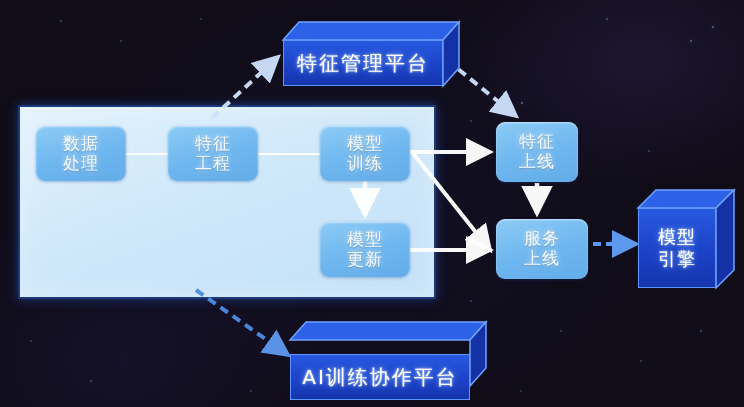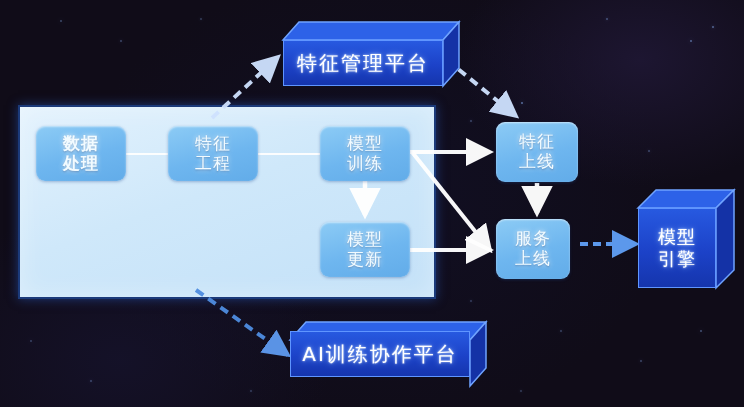--- a/index.html
+++ b/index.html
@@ -176,21 +176,21 @@
 
     <g>
       <line x1="196" y1="290" x2="288" y2="355" stroke="#4f8de0" stroke-width="4" stroke-dasharray="9 6" marker-end="url(#dArrowBlue)" opacity="0.95"></line>
     </g>
 
     <g>
       <line x1="580" y1="244" x2="636" y2="244" stroke="#5e9bf0" stroke-width="4" stroke-dasharray="8 5" marker-end="url(#dArrowBlue)" opacity="0.98"></line>
     </g>
   </svg>
 
-  <div class="fbox" style="left:36px; top:126px; width:90px; height:55px;font-weight:bold;">
+  <div class="fbox" style="left:36px; top:126px; width:90px; height:55px;">
     <span>数据</span>
     <span>处理</span>
   </div>
 
   <div class="fbox" style="left:168px; top:126px; width:90px; height:55px;">
     <span>特征</span>
     <span>工程</span>
   </div>
 
   <div class="fbox" style="left:320px; top:126px; width:90px; height:55px;">
@@ -201,41 +201,41 @@
   <div class="fbox" style="left:320px; top:222px; width:90px; height:55px;">
     <span>模型</span>
     <span>更新</span>
   </div>
 
   <div class="fbox" style="left:496px; top:122px; width:82px; height:60px;">
     <span>特征</span>
     <span>上线</span>
   </div>
 
-  <div class="fbox" style="left:496px; top:219px; width:74px; height:60px;">
+  <div class="fbox" style="left:496px; top:219px; width:92px; height:60px;">
     <span>服务</span>
     <span>上线</span>
   </div>
 
   <div class="prism" style="left:283px; top:22px; width:192px; height:66px;">
     <svg width="192" height="66">
       <polygon points="0,18 16,0 176,0 160,18" fill="#2d62e8" stroke="#6fa3ff" stroke-width="1.5"></polygon>
       <polygon points="160,18 176,0 176,46 160,64" fill="#1432a6" stroke="#6fa3ff" stroke-width="1.5"></polygon>
     </svg>
     <div class="face-front" style="top:18px; width:160px; height:46px;">
       <span>特征管理平台</span>
     </div>
   </div>
 
   <div class="prism" style="left:290px; top:322px; width:212px; height:66px;">
     <svg width="212" height="66">
       <polygon points="0,18 16,0 196,0 180,18" fill="#2d62e8" stroke="#6fa3ff" stroke-width="1.5"></polygon>
       <polygon points="180,18 196,0 196,46 180,64" fill="#1432a6" stroke="#6fa3ff" stroke-width="1.5"></polygon>
     </svg>
-    <div class="face-front" style="top:9px; width:180px; height:46px;">
+    <div class="face-front" style="top:32px; width:180px; height:46px;">
       <span>AI训练协作平台</span>
     </div>
   </div>
 
   <div class="prism" style="left:638px; top:190px; width:100px; height:102px;">
     <svg width="100" height="102">
       <polygon points="0,18 18,0 96,0 78,18" fill="#2d62e8" stroke="#6fa3ff" stroke-width="1.5"></polygon>
       <polygon points="78,18 96,0 96,80 78,98" fill="#1432a6" stroke="#6fa3ff" stroke-width="1.5"></polygon>
     </svg>
     <div class="face-front" style="top:18px; width:78px; height:80px; flex-direction:column; font-size:18px; letter-spacing:1px; line-height:1.2;">

